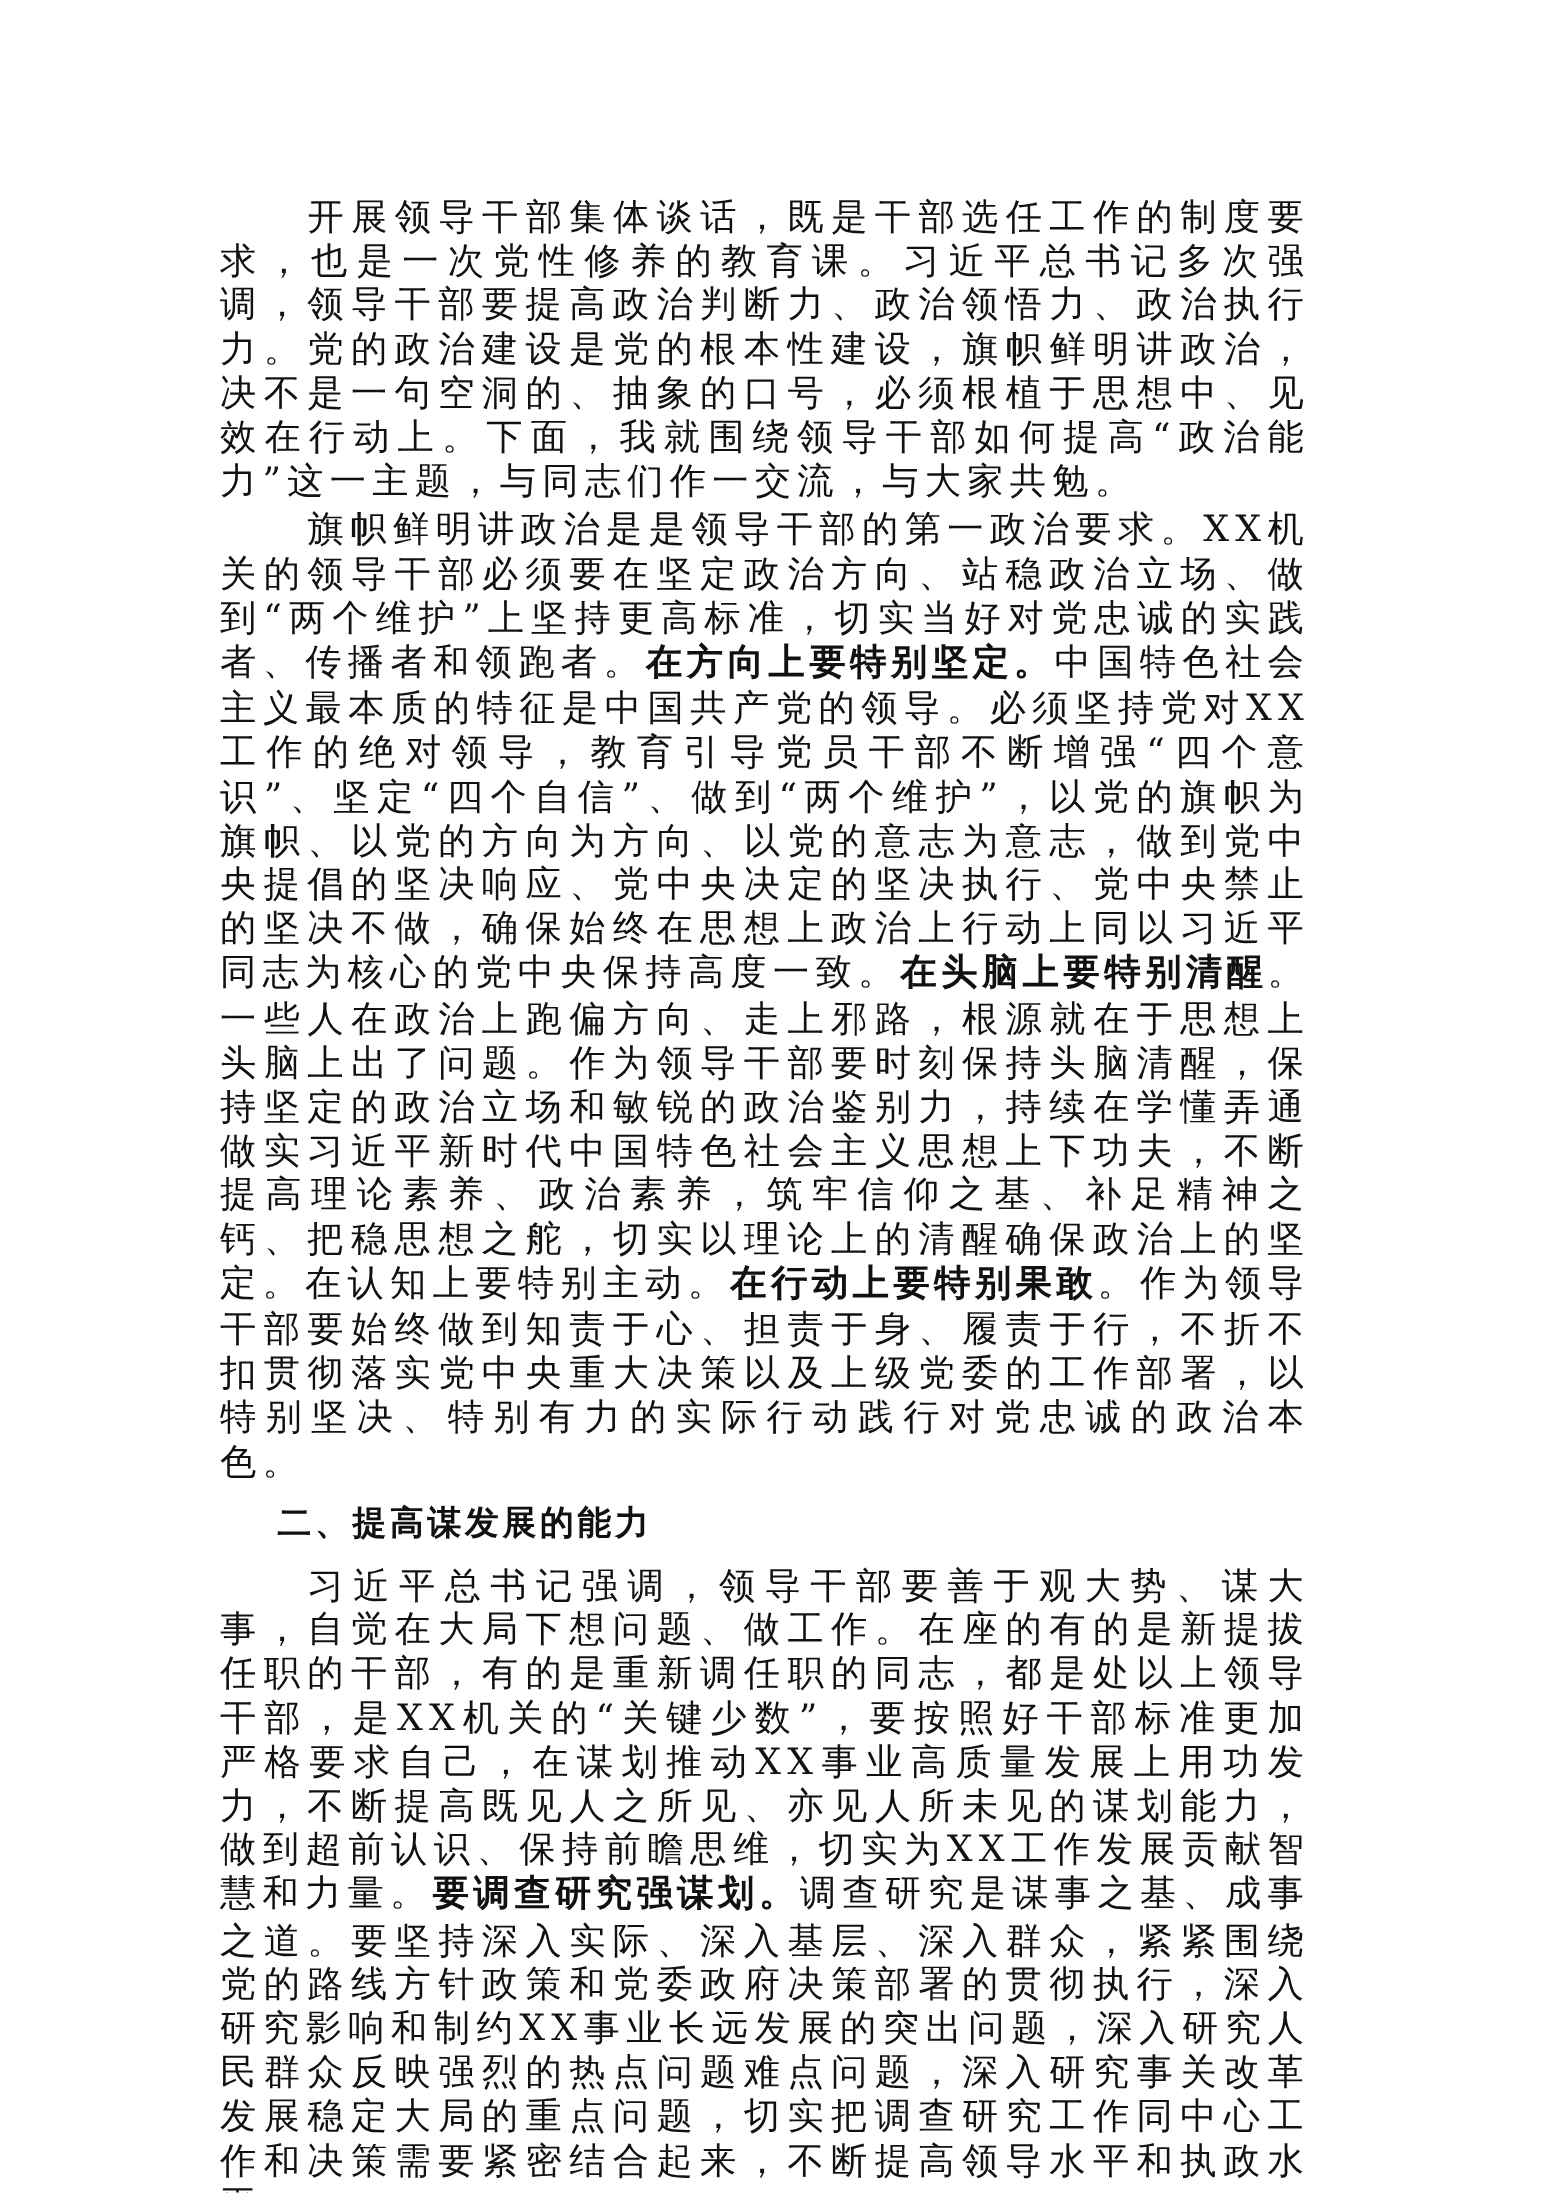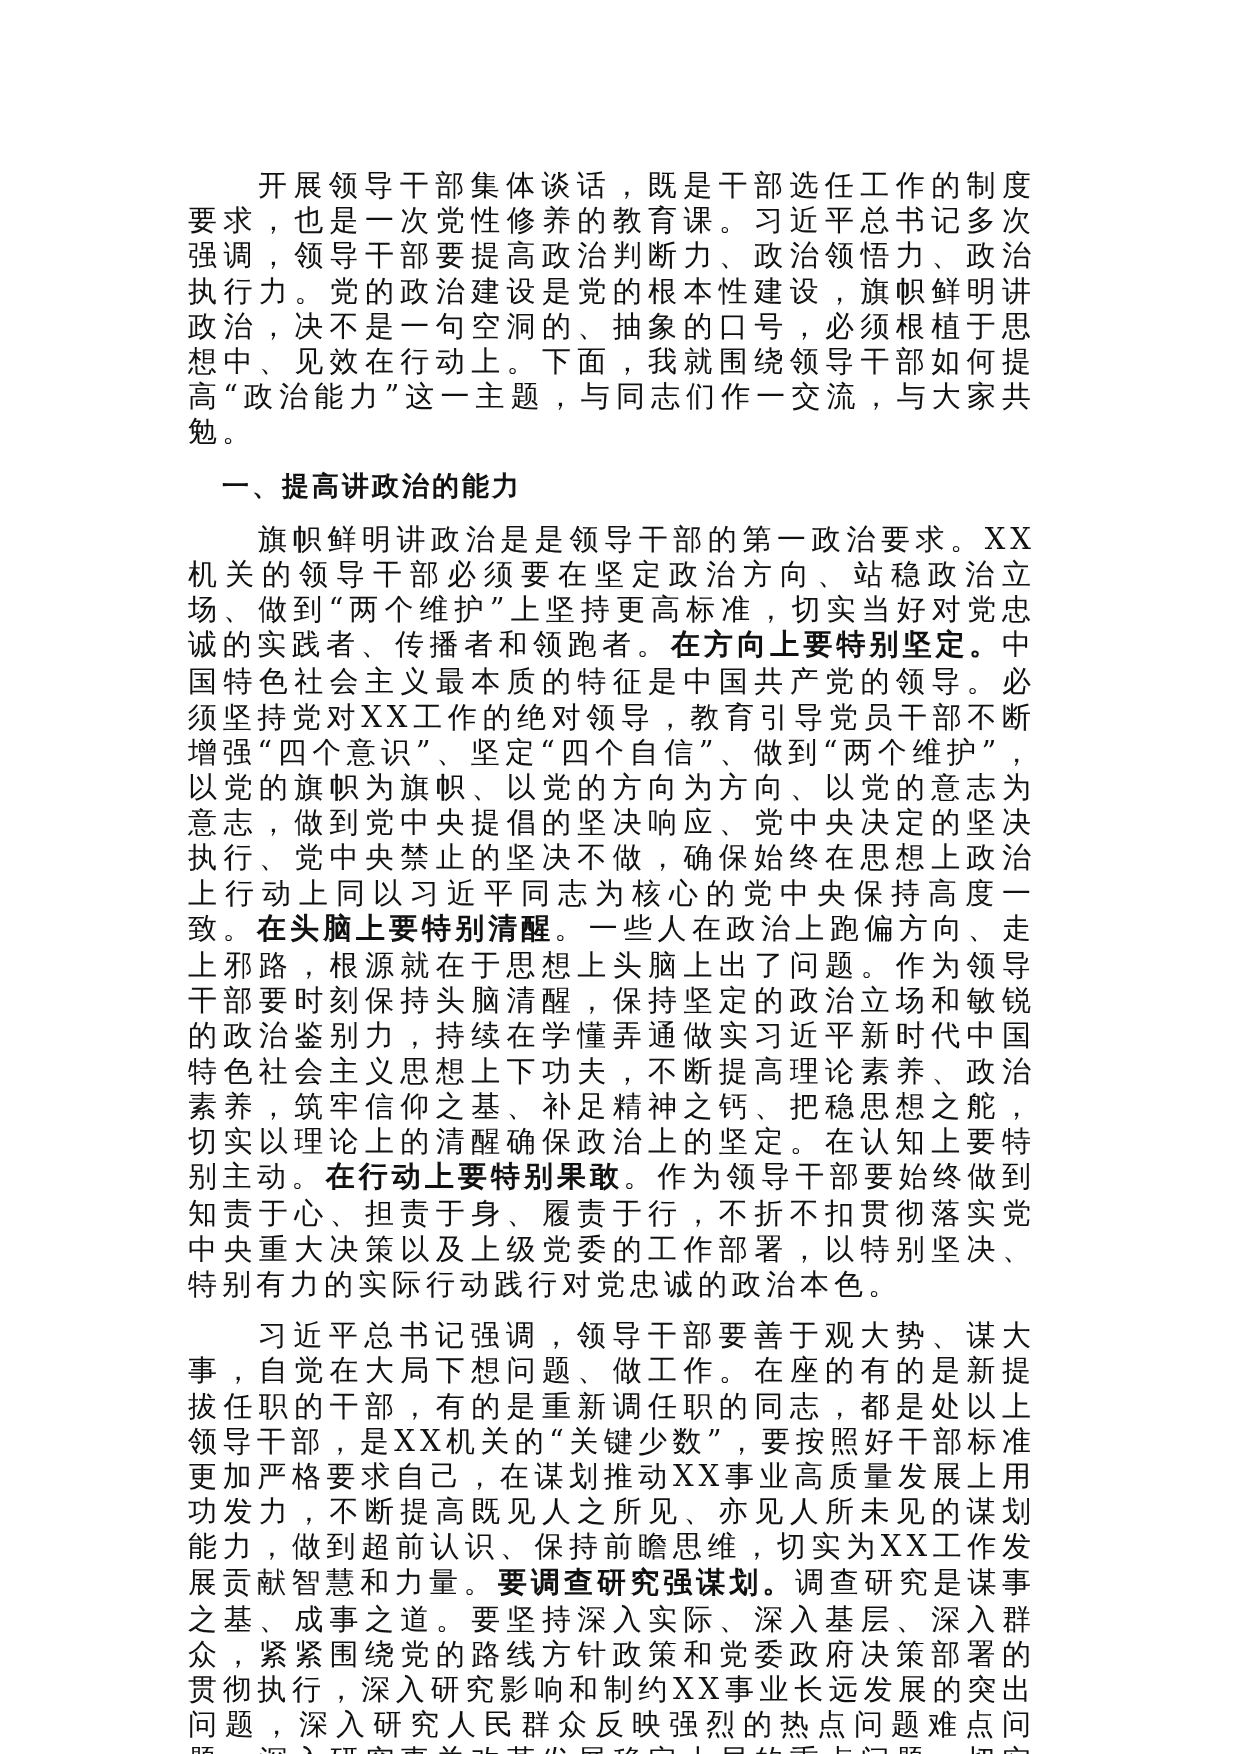--- a/index.html
+++ b/index.html
@@ -9,21 +9,21 @@
     left: 172px;
     top: 152px;
     width: 880px;
     color: #111111;
     font-family: "DejaVu Serif", "Liberation Serif", serif;
     font-size: 29px;
     line-height: 35.2px;
     letter-spacing: 5px;
   }
   .para {
-    margin: 16px;
+    margin: 4px;
     text-indent: 70px;
     text-align: justify;
     text-align-last: left;
   }
   .heading {
     margin: 12px 0 12px 0;
     text-indent: 50px;
     font-family: "DejaVu Sans", "Liberation Sans", sans-serif;
     font-weight: bold;
     font-size: 27px;
@@ -35,17 +35,17 @@
     font-weight: bold;
     letter-spacing: 3.6px;
   }
 </style>
 </head>
 <body>
 
 <div class="page">
   <p class="para">开展领导干部集体谈话，既是干部选任工作的制度要求，也是一次党性修养的教育课。习近平总书记多次强调，领导干部要提高政治判断力、政治领悟力、政治执行力。党的政治建设是党的根本性建设，旗帜鲜明讲政治，决不是一句空洞的、抽象的口号，必须根植于思想中、见效在行动上。下面，我就围绕领导干部如何提高“政治能力”这一主题，与同志们作一交流，与大家共勉。</p>
 
-  <p class="heading">一、提高讲政治的能力</p>
   <p class="para"><span>旗帜鲜明讲政治是是领导干部的第一政治要求。XX机关的领导干部必须要在坚定政治方向、站稳政治立场、做到“两个维护”上坚持更高标准，切实当好对党忠诚的实践者、传播者和领跑者。</span><span class="b">在方向上要特别坚定。</span><span>中国特色社会主义最本质的特征是中国共产党的领导。必须坚持党对XX工作的绝对领导，教育引导党员干部不断增强“四个意识”、坚定“四个自信”、做到“两个维护”，以党的旗帜为旗帜、以党的方向为方向、以党的意志为意志，做到党中央提倡的坚决响应、党中央决定的坚决执行、党中央禁止的坚决不做，确保始终在思想上政治上行动上同以习近平同志为核心的党中央保持高度一致。</span><span class="b">在头脑上要特别清醒</span><span>。一些人在政治上跑偏方向、走上邪路，根源就在于思想上头脑上出了问题。作为领导干部要时刻保持头脑清醒，保持坚定的政治立场和敏锐的政治鉴别力，持续在学懂弄通做实习近平新时代中国特色社会主义思想上下功夫，不断提高理论素养、政治素养，筑牢信仰之基、补足精神之钙、把稳思想之舵，切实以理论上的清醒确保政治上的坚定。在认知上要特别主动。</span><span class="b">在行动上要特别果敢</span><span>。作为领导干部要始终做到知责于心、担责于身、履责于行，不折不扣贯彻落实党中央重大决策以及上级党委的工作部署，以特别坚决、特别有力的实际行动践行对党忠诚的政治本色。</span></p>
 
+  <p class="heading">二、提高谋发展的能力</p>
   <p class="para"><span>习近平总书记强调，领导干部要善于观大势、谋大事，自觉在大局下想问题、做工作。在座的有的是新提拔任职的干部，有的是重新调任职的同志，都是处以上领导干部，是XX机关的“关键少数”，要按照好干部标准更加严格要求自己，在谋划推动XX事业高质量发展上用功发力，不断提高既见人之所见、亦见人所未见的谋划能力，做到超前认识、保持前瞻思维，切实为XX工作发展贡献智慧和力量。</span><span class="b">要调查研究强谋划。</span><span>调查研究是谋事之基、成事之道。要坚持深入实际、深入基层、深入群众，紧紧围绕党的路线方针政策和党委政府决策部署的贯彻执行，深入研究影响和制约XX事业长远发展的突出问题，深入研究人民群众反映强烈的热点问题难点问题，深入研究事关改革发展稳定大局的重点问题，切实把调查研究工作同中心工作和决策需要紧密结合起来，不断提高领导水平和执政水平。</span></p>
 </div>
 
 </body></html>

